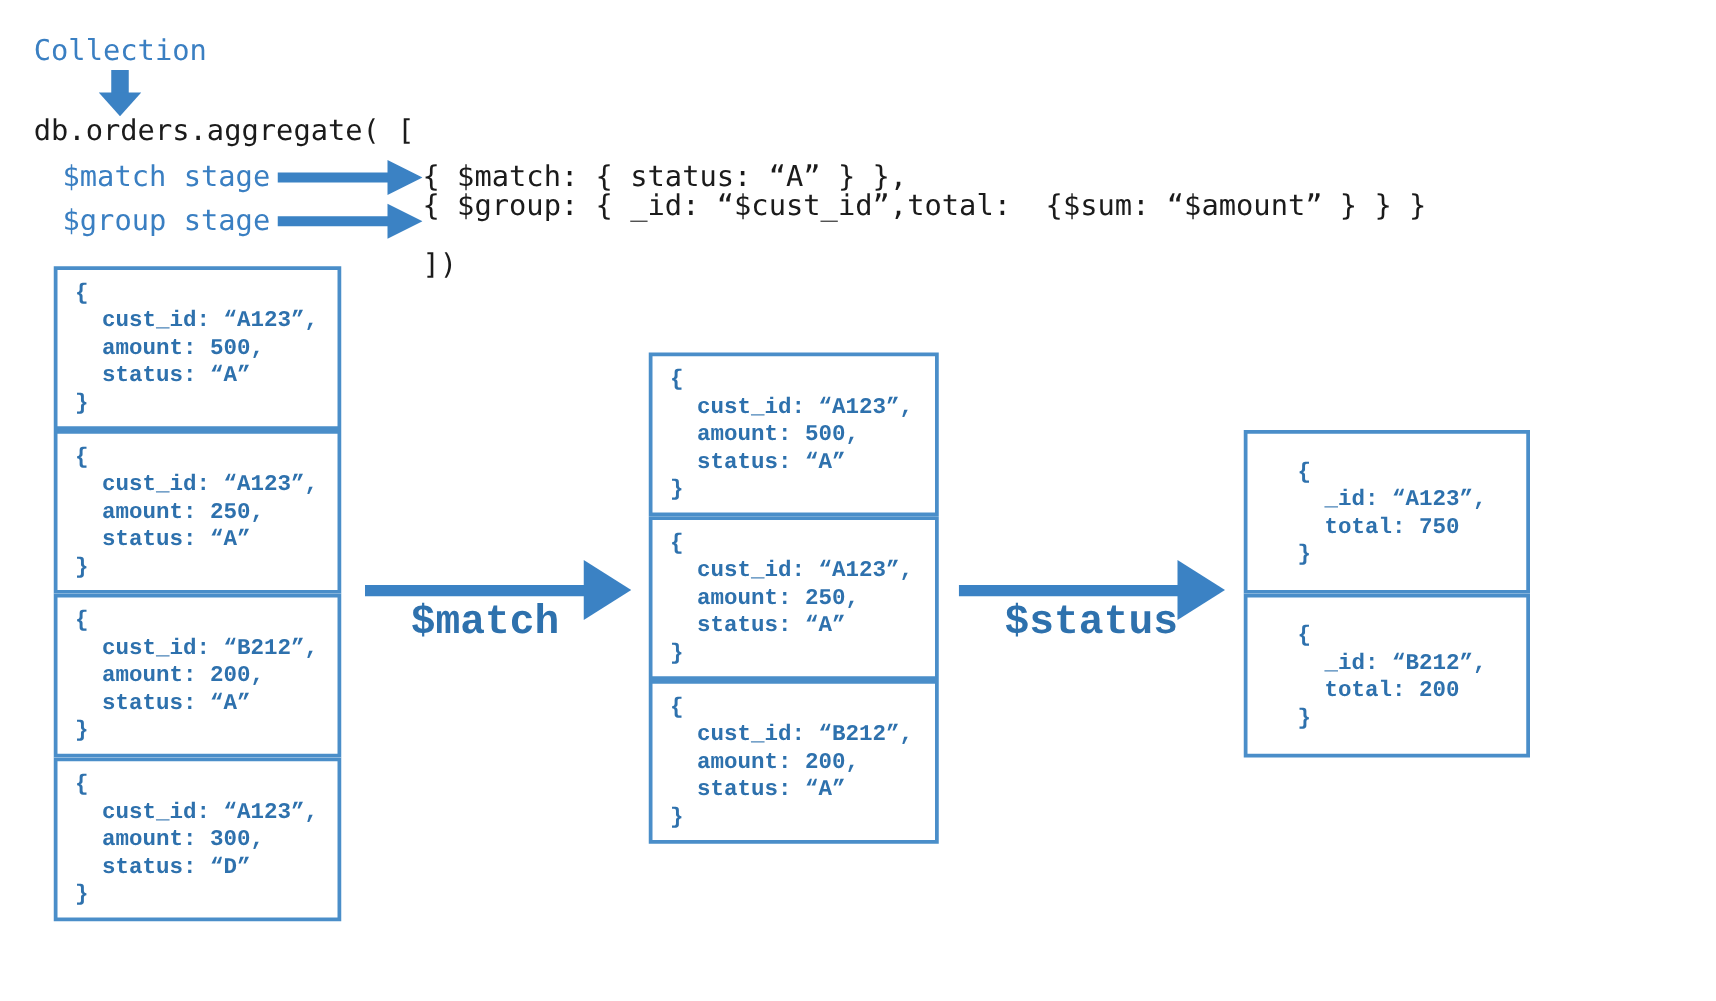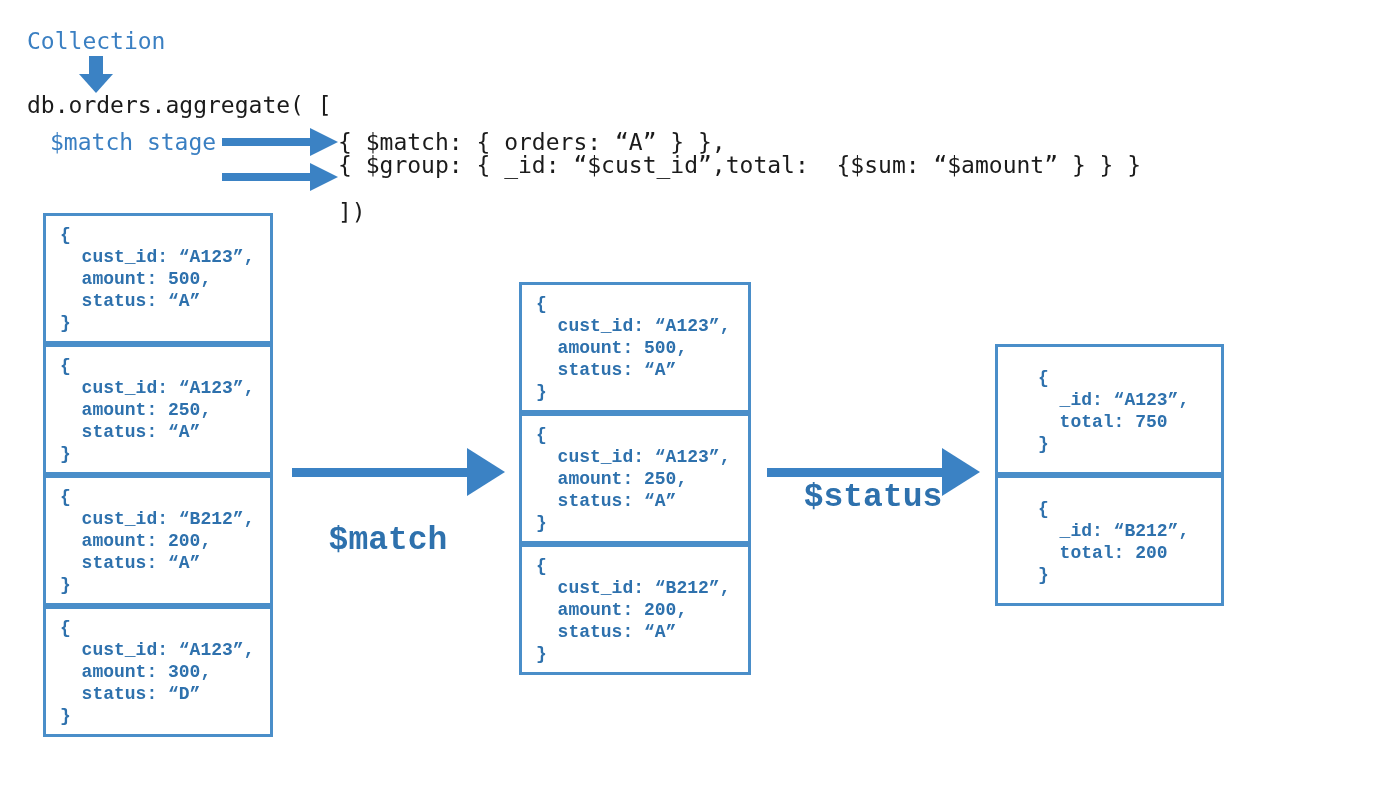--- a/index.html
+++ b/index.html
@@ -48,21 +48,21 @@
   }
   .col-right .doc-cell pre{padding:20px 0 0 40px;}
   
   .big-arrow{position:absolute;color:var(--blue-arrow);}
   .big-arrow.m{left:292px;top:446px;}
   .big-arrow.g{left:767px;top:446px;}
   .arrow-label{
     position:absolute;width:192px;text-align:center;
     font:bold 33px/36px "Liberation Mono",monospace;color:var(--blue-text);
   }
-  .arrow-label.m{left:292px;top:480px;margin-top:43px;}
+  .arrow-label.m{left:292px;top:480px;}
   .arrow-label.g{left:777px;top:480px;}
   .orders-label{
     position:absolute;left:43px;top:740px;width:230px;text-align:center;
     font:bold 31px/34px "Liberation Mono",monospace;color:var(--orders-black);
   }
 </style>
 </head>
 <body>
 
 <div class="canvas">
@@ -74,22 +74,23 @@
     <polygon points="0,18 34,18 17,37" fill="currentColor"></polygon>
   </svg>
 
   <div class="codetext bluetext match-stage-label">$match stage</div>
 
   <div class="codetext code-line-1">db.orders.aggregate( [</div>
   <svg class="stage-arrow m" width="116" height="34" viewBox="0 0 116 34">
     <rect x="0" y="13" width="90" height="8" fill="currentColor"></rect>
     <polygon points="88,3 116,17 88,31" fill="currentColor"></polygon>
   </svg>
-  <div class="codetext match-stage-code">{ $match: { orders: “A” } },</div>
+  <div class="codetext match-stage-code">{ $match: { status: “A” } },</div>
 
+  <div class="codetext bluetext group-stage-label">$group stage</div>
   <svg class="stage-arrow g" width="116" height="34" viewBox="0 0 116 34">
     <rect x="0" y="13" width="90" height="8" fill="currentColor"></rect>
     <polygon points="88,3 116,17 88,31" fill="currentColor"></polygon>
   </svg>
   <div class="codetext group-stage-code">{ $group: { _id: “$cust_id”,total:  {$sum: “$amount” } } }</div>
 
   <div class="codetext closing-bracket">])</div>
 
   <div class="doc-column col-input">
       <div class="doc-cell">

